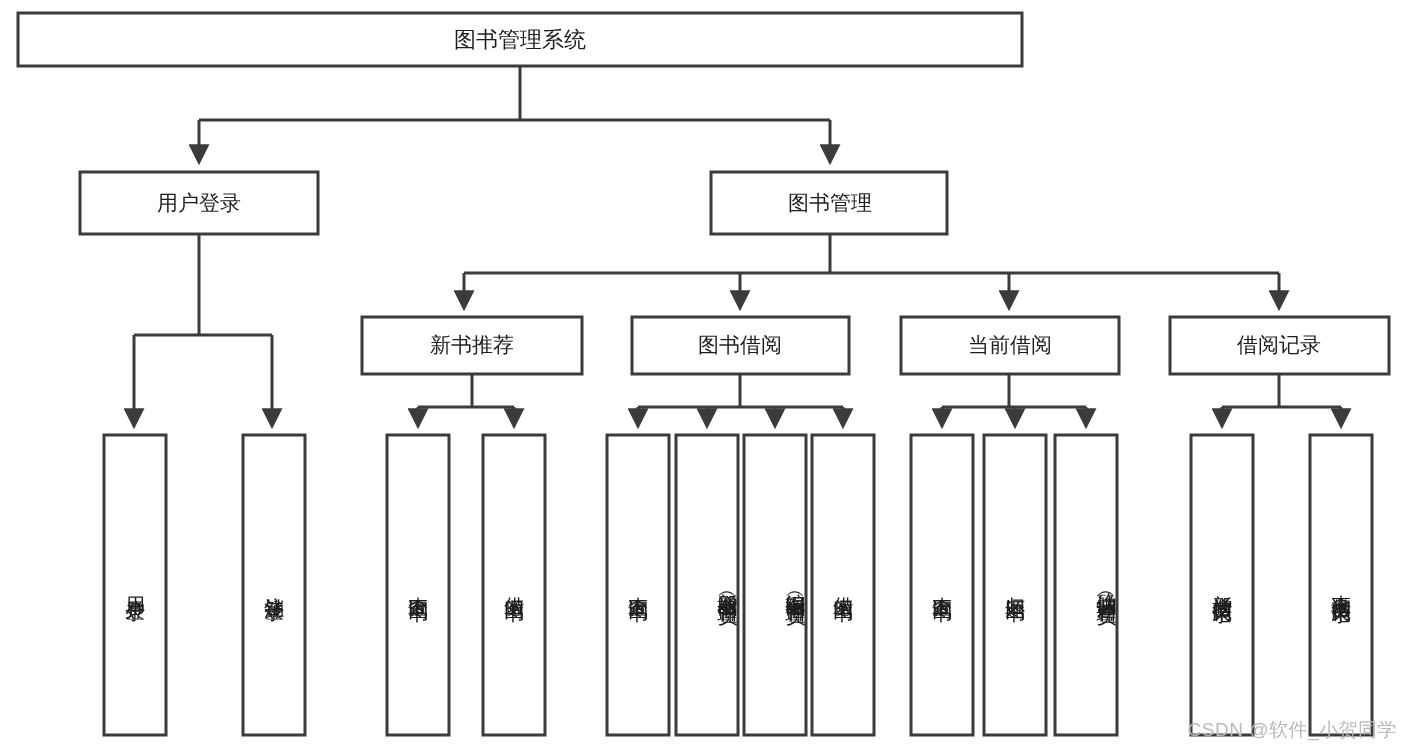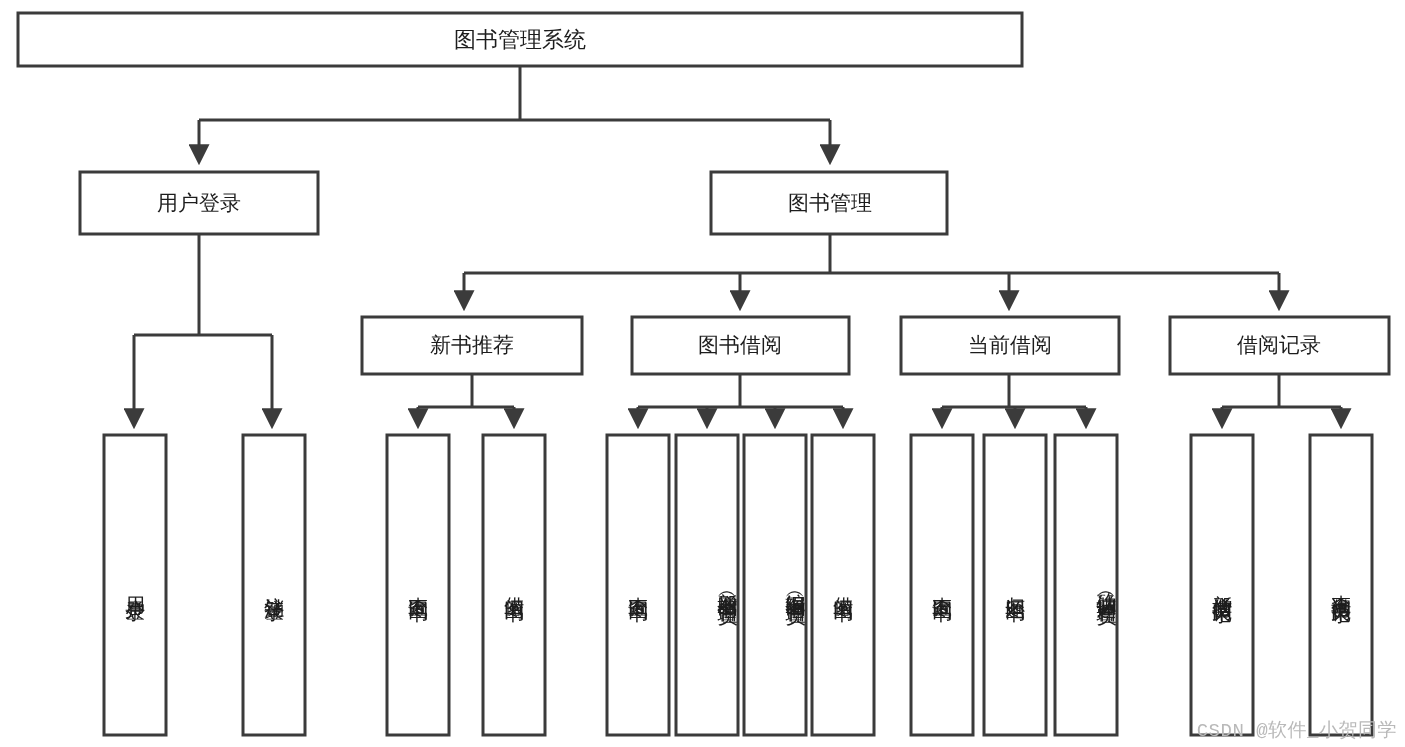--- a/index.html
+++ b/index.html
@@ -71,21 +71,21 @@
     align-items: flex-start;
     justify-content: center;
   }
   .leaf-label.centered {
     align-items: center;
   }
   .watermark {
     position: absolute;
     right: 8px;
     bottom: 4px;
-    font-family: Liberation Mono, monospace;
+    font-family: Liberation Sans, sans-serif;
     font-size: 19px;
     color: #b9b9b9;
     white-space: nowrap;
     letter-spacing: 0.5px;
   }
 </style>
 </head>
 <body>
 
 <div id="diagram-root">

